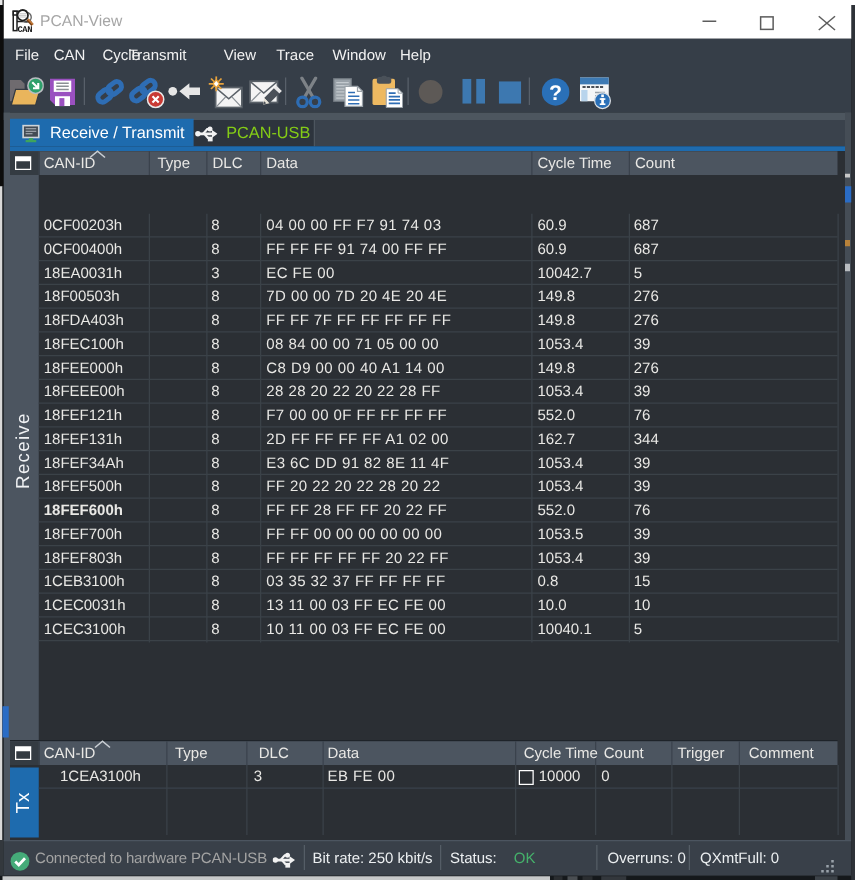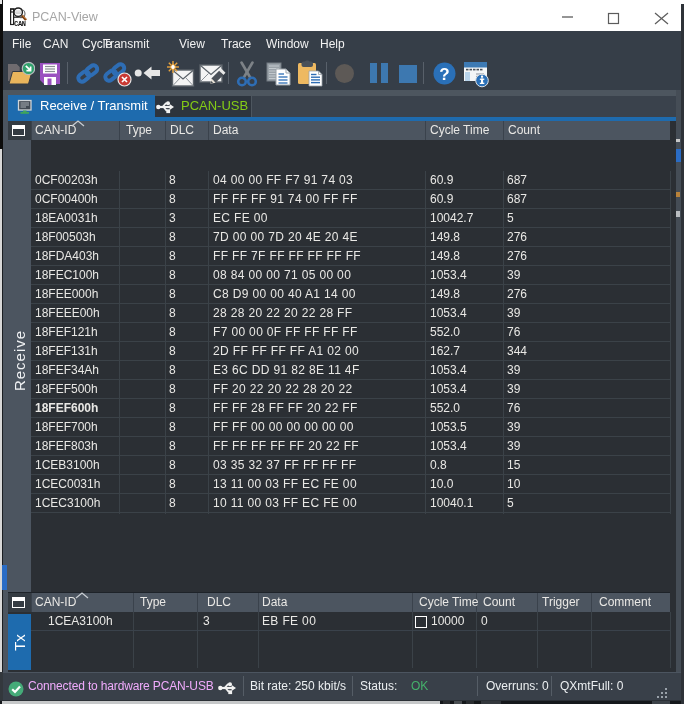--- a/index.html
+++ b/index.html
@@ -420,21 +420,21 @@
 <div class="abs txt dat" style="left:262px;top:612px;">EB FE 00</div>
 <div class="abs" style="left:415px;top:616px;width:12px;height:12px;border:1px solid #ffffff;background:#2b2f34;"></div>
 <div class="abs txt" style="left:431px;top:612px;">10000</div>
 <div class="abs txt" style="left:481px;top:612px;">0</div>
 
 <div class="abs" style="left:3px;top:672px;width:678px;height:28px;background:#394049;border-top:1px solid #4c5560;"></div>
 <svg class="abs" style="left:8px;top:681px;" width="16" height="16" viewBox="0 0 16 16">
   <circle cx="8" cy="8" r="7.5" fill="#45ab79"></circle>
   <path d="M4.2 8.2 L7 11 L12 5.6" fill="none" stroke="#ffffff" stroke-width="2.2"></path>
 </svg>
-<div class="abs" style="left:28px;top:679px;font-size:12px;letter-spacing:-0.15px;color:#f0abfc;">Connected to hardware PCAN-USB</div>
+<div class="abs" style="left:28px;top:679px;font-size:12px;letter-spacing:-0.15px;color:#a3a3a3;">Connected to hardware PCAN-USB</div>
 <svg class="abs" style="left:218px;top:680px;" width="18" height="16" viewBox="0 0 18 16">
   <circle cx="2.3" cy="8" r="2.2" fill="#f2f2f2"></circle>
   <line x1="4" y1="8" x2="14.5" y2="8" stroke="#f2f2f2" stroke-width="2.2"></line>
   <path d="M13.6 4.9 L18 8 L13.6 11.1 Z" fill="#f2f2f2"></path>
   <path d="M6.5 8 L9.8 4.3 L11 4.3" fill="none" stroke="#f2f2f2" stroke-width="1.8"></path>
   <circle cx="12" cy="4.2" r="2" fill="#f2f2f2"></circle>
   <path d="M7.5 8 L10.8 11.8" fill="none" stroke="#f2f2f2" stroke-width="1.8"></path>
   <rect x="10.3" y="10.3" width="3.8" height="3.8" fill="#f2f2f2"></rect>
 </svg>
 <div class="abs" style="left:243px;top:676px;width:1px;height:20px;background:#555d66;"></div>

